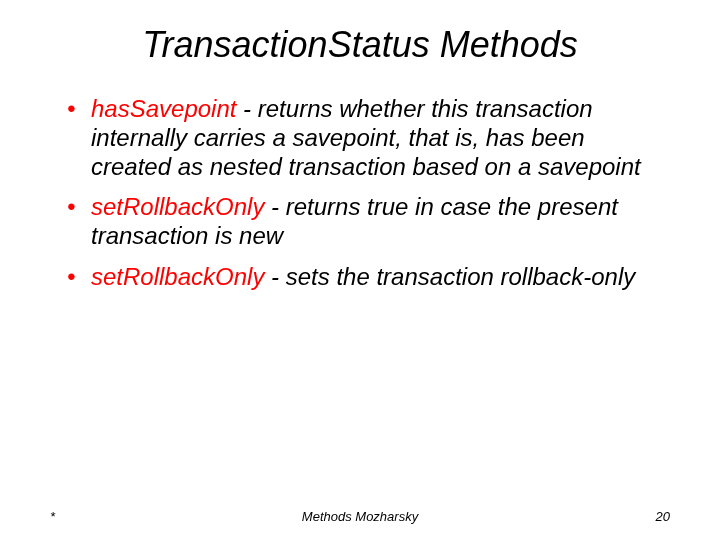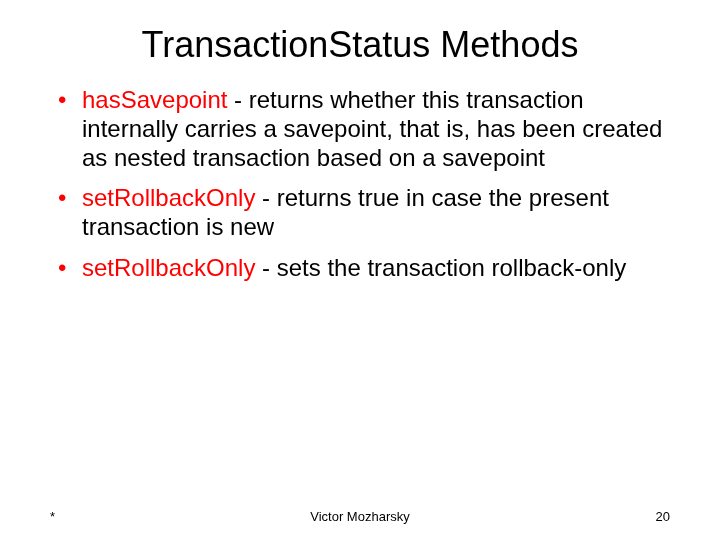--- a/index.html
+++ b/index.html
@@ -10,34 +10,35 @@
     background: #ffffff;
     font-family: Arial, Helvetica, sans-serif;
     color: #000000;
     position: relative;
   }
   .slide {
     width: 720px;
     height: 540px;
     position: relative;
     box-sizing: border-box;
+    font-style: italic;
   }
   .title {
     text-align: center;
     font-size: 36px;
     font-weight: 400;
     padding-top: 24px;
     padding-bottom: 10px;
   }
   .body {
     padding: 10px 40px 0 58px;
   }
   ul.bullets {
     list-style: none;
-    margin: 0;
+    margin: 9px;
     padding: 0;
   }
   ul.bullets > li {
     position: relative;
     font-size: 24px;
     line-height: 1.2;
     padding-left: 24px;
     margin: 0 0 12px 0;
   }
   ul.bullets > li::before {
@@ -91,17 +92,17 @@
         <span class="method">setRollbackOnly</span><span> - returns true in case the present transaction is new</span>
       </li>
       <li>
         <span class="method">setRollbackOnly</span><span> - sets the transaction rollback-only</span>
       </li>
     </ul>
   </div>
 
   <div class="footer">
     <span class="left">*</span>
-    <span class="center">Victor Mozharsky</span>
+    <span class="center">Methods Mozharsky</span>
     <span class="right">20</span>
   </div>
 
 </div>
 
 </body></html>

